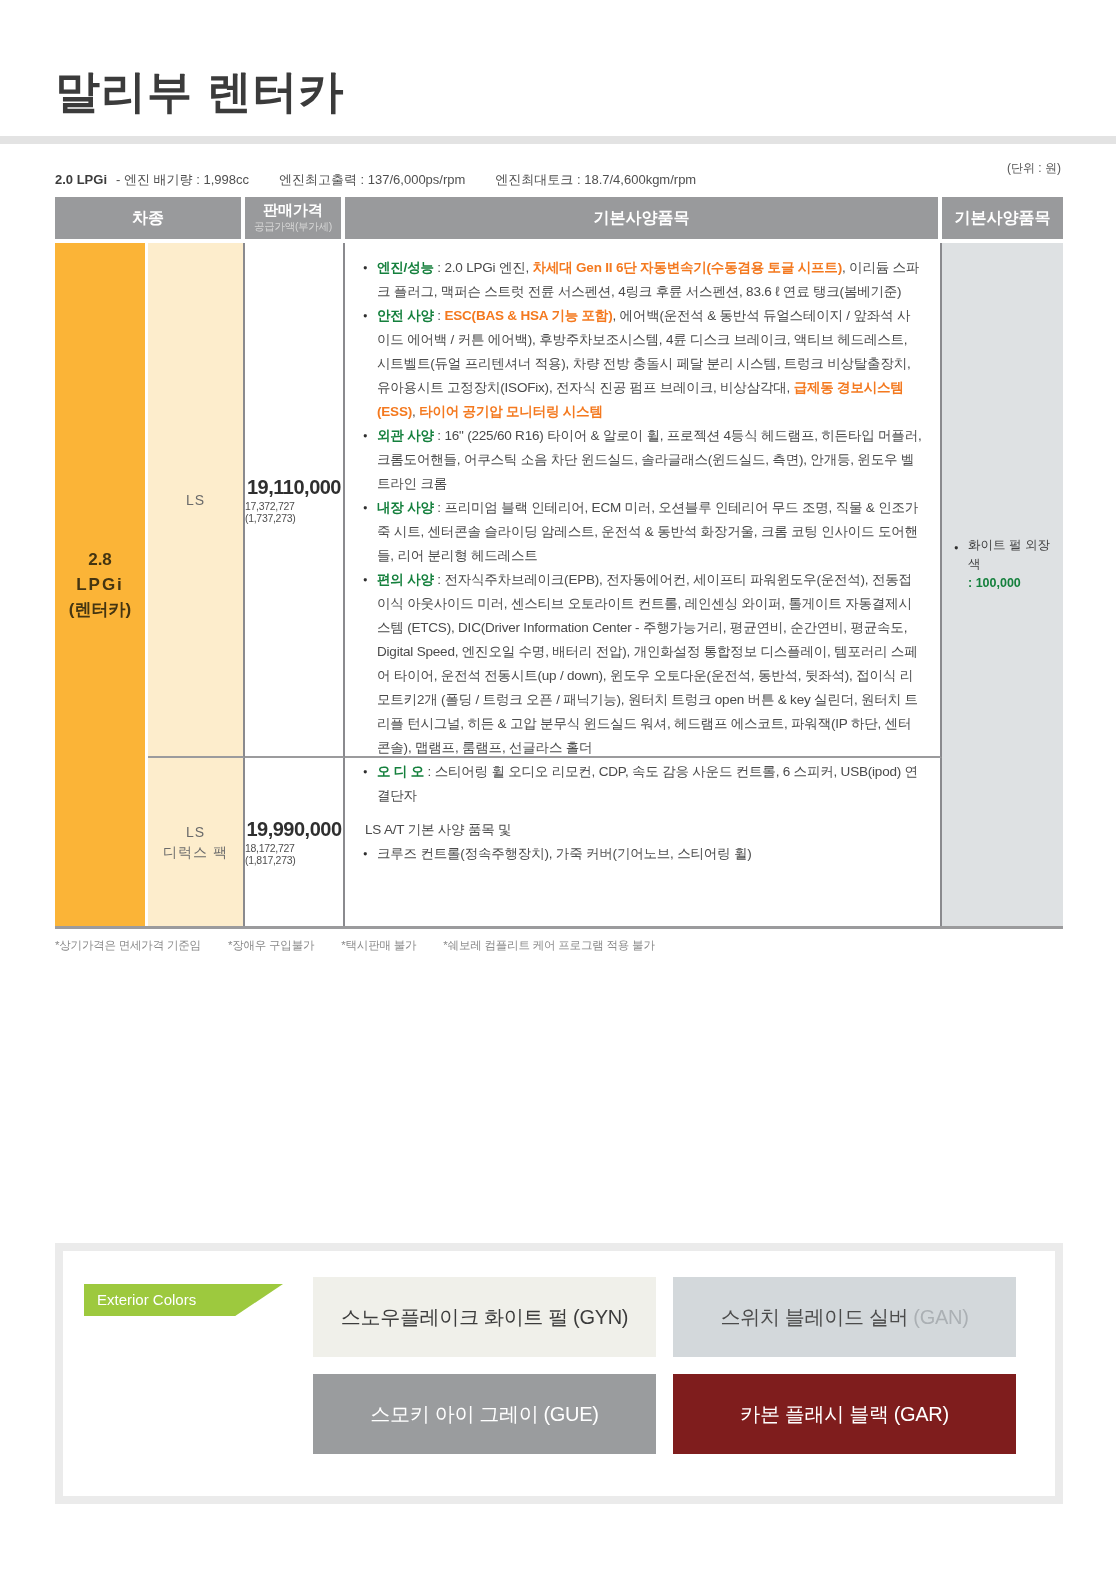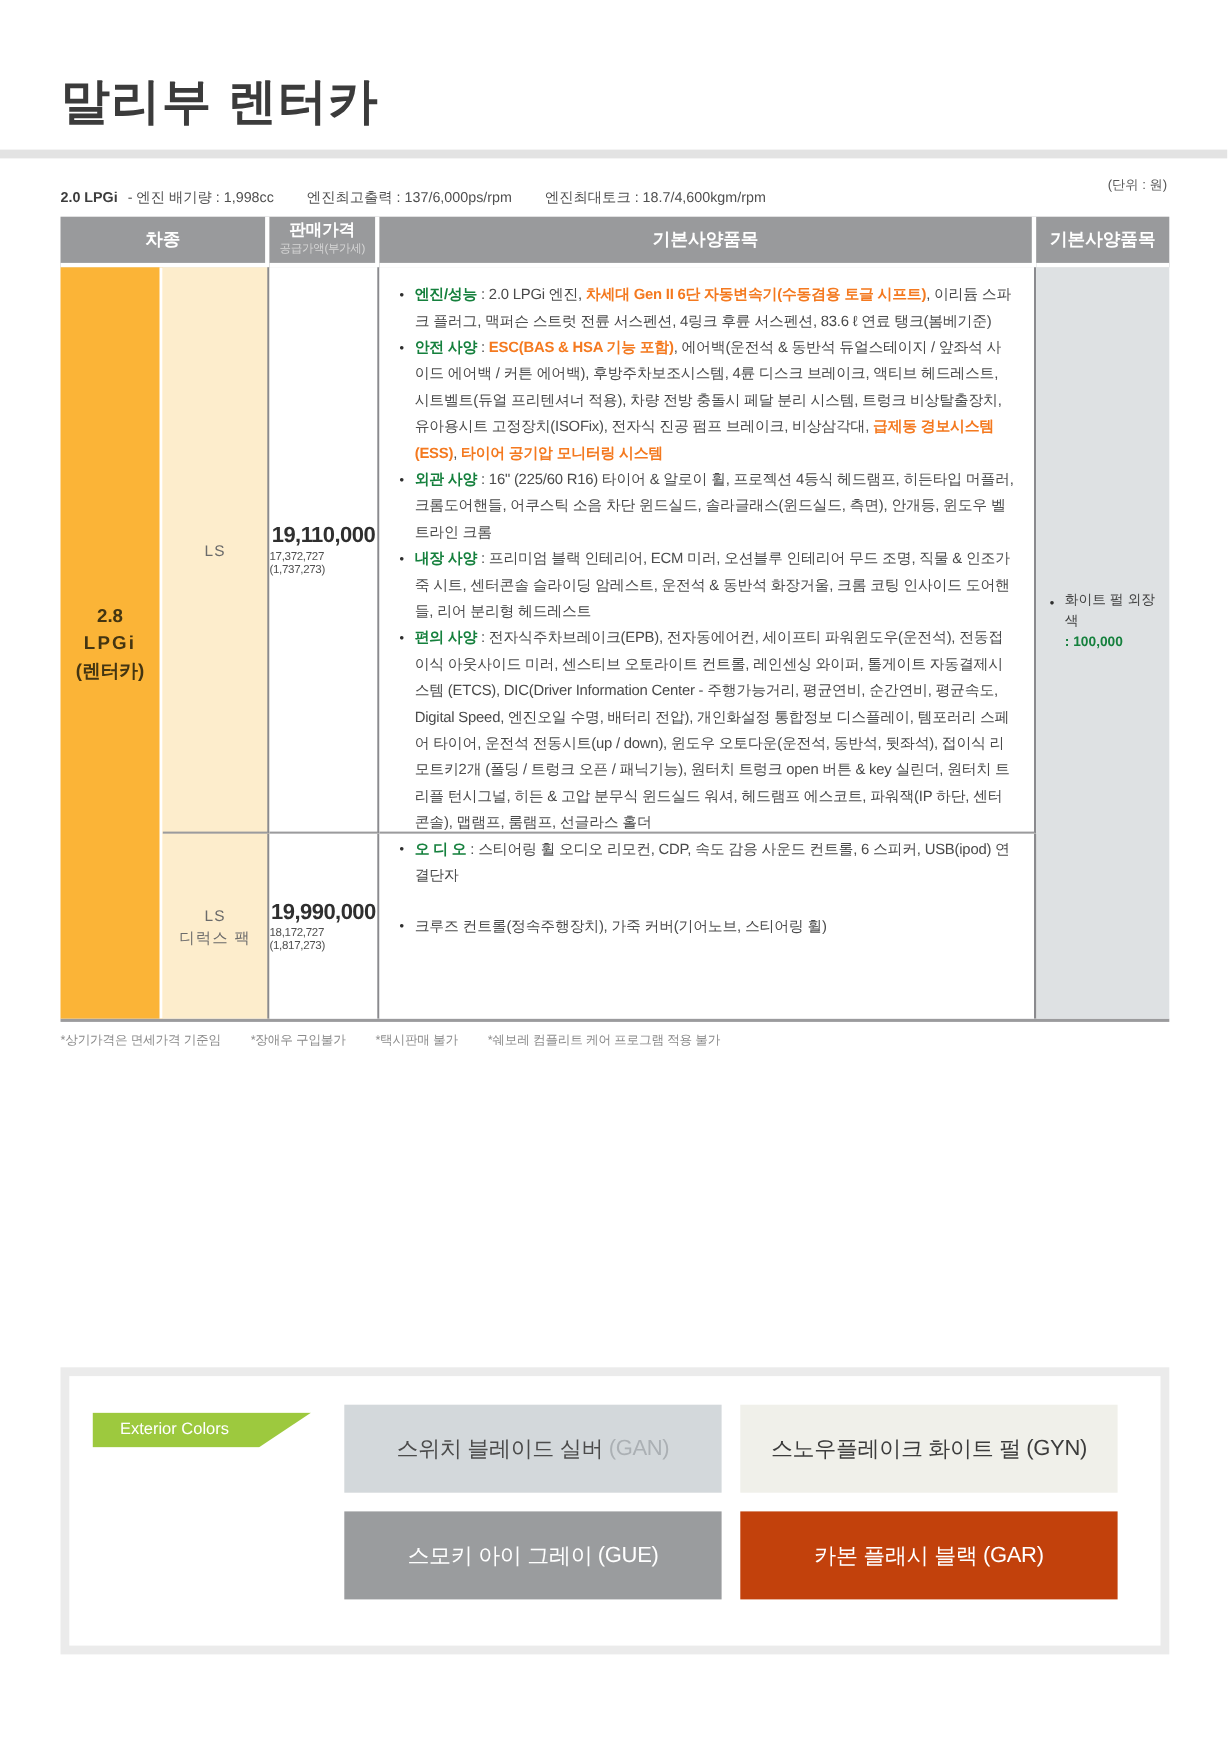--- a/index.html
+++ b/index.html
@@ -55,21 +55,21 @@
   .intro-line{padding-left:2px;}
 
   .footnotes{margin:9px 0 0 55px;font-size:11.5px;color:#8a8a8a;letter-spacing:-0.2px;}
   .footnote{margin-right:27px;}
 
   
   .colors-panel{position:absolute;left:55px;top:1243px;width:1008px;height:261px;border:8px solid #ebebeb;
     box-sizing:border-box;background:#fff;}
   .colors-label{position:absolute;left:21px;top:33px;width:199px;height:32px;background:#9dc93e;
     clip-path:polygon(0 0,100% 0,76% 100%,0 100%);color:#fff;font-size:15px;line-height:32px;
-    padding-left:25px;box-sizing:border-box;}
+    padding-left:13px;box-sizing:border-box;}
   .swatch-grid{position:absolute;left:250px;top:26px;display:grid;grid-template-columns:343px 343px;gap:17px;}
   .swatch{height:80px;display:flex;align-items:center;justify-content:center;font-size:20px;letter-spacing:-0.3px;}
   .swatch .code{margin-left:5px;}
 </style>
 </head>
 <body>
 
 <div class="page">
 
   <h1 class="title">말리부 렌터카</h1>
@@ -120,43 +120,44 @@
 
     <div class="cell trim-cell trim-r2">
       <div>LS</div>
       <div>디럭스 팩</div>
     </div>
     <div class="cell price-cell price-r2">
       <div class="price-main">19,990,000</div>
       <div class="price-sub">18,172,727 (1,817,273)</div>
     </div>
     <div class="cell content-cell content-r2">
+      <div class="intro-line">LS A/T 기본 사양 품목 및</div>
       <div>
           <div class="feature"><span class="bullet">●</span><span>크루즈 컨트롤(정속주행장치), 가죽 커버(기어노브, 스티어링 휠)</span></div>
         </div>
     </div>
   </div>
 
   <div class="footnotes"><span class="footnote">*상기가격은 면세가격 기준임</span><span class="footnote">*장애우 구입불가</span><span class="footnote">*택시판매 불가</span><span class="footnote">*쉐보레 컴플리트 케어 프로그램 적용 불가</span></div>
 
   <div class="colors-panel">
     <div class="colors-label" style="background: rgb(157, 201, 62);">Exterior Colors</div>
     <div class="swatch-grid">
+        <div class="swatch" style="background: rgb(240, 240, 234); color: rgb(60, 60, 60);">
+          <span>스노우플레이크 화이트 펄</span>
+          <span class="code" style="color: rgb(60, 60, 60);">(GYN)</span>
+        </div>
         <div class="swatch" style="background: rgb(211, 216, 219); color: rgb(75, 75, 75);">
           <span>스위치 블레이드 실버</span>
           <span class="code" style="color: rgb(171, 176, 180);">(GAN)</span>
-        </div>
-        <div class="swatch" style="background: rgb(240, 240, 234); color: rgb(60, 60, 60);">
-          <span>스노우플레이크 화이트 펄</span>
-          <span class="code" style="color: rgb(60, 60, 60);">(GYN)</span>
         </div>
         <div class="swatch" style="background: rgb(154, 156, 158); color: rgb(255, 255, 255);">
           <span>스모키 아이 그레이</span>
           <span class="code" style="color: rgb(255, 255, 255);">(GUE)</span>
         </div>
-        <div class="swatch" style="background: #c2410c; color: rgb(255, 255, 255);">
+        <div class="swatch" style="background: #7f1d1d; color: rgb(255, 255, 255);">
           <span>카본 플래시 블랙</span>
           <span class="code" style="color: rgb(255, 255, 255);">(GAR)</span>
         </div>
       </div>
   </div>
 
 </div>
 
 </body></html>

